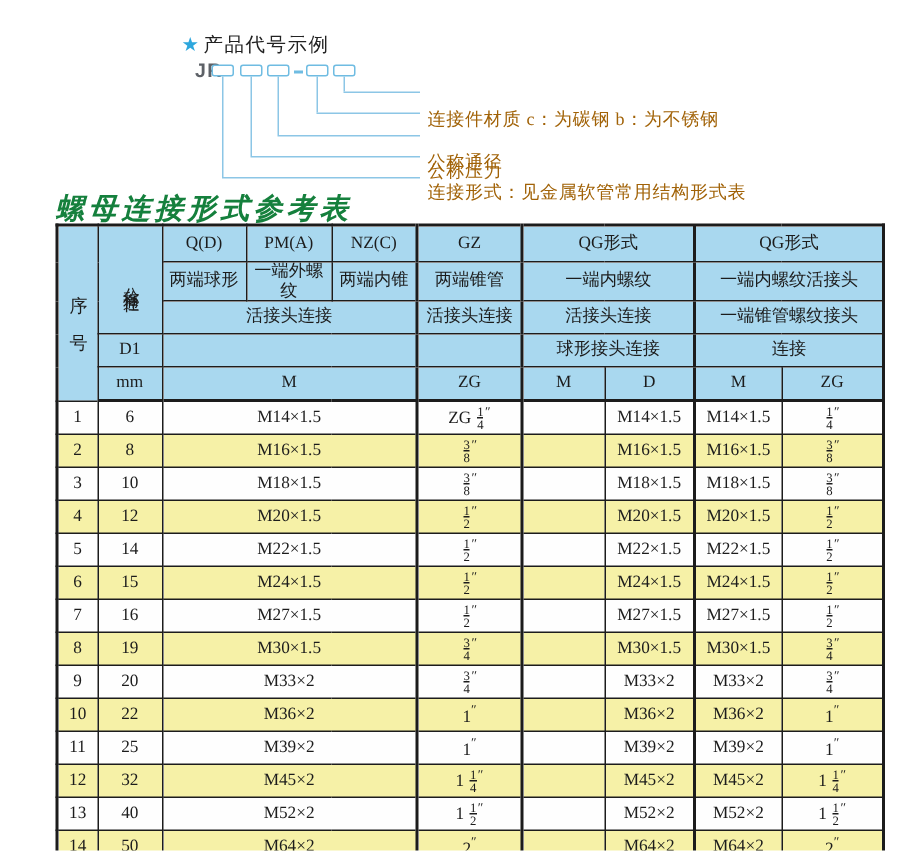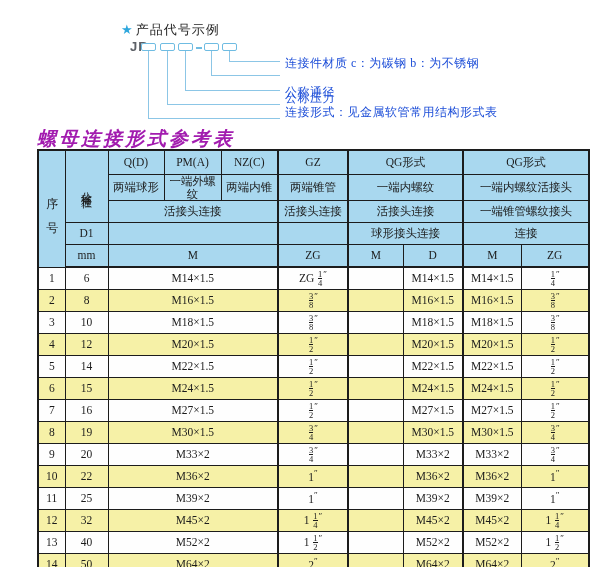--- a/index.html
+++ b/index.html
@@ -9,25 +9,25 @@
   
   .dg-title{position:absolute;left:121px;top:21px;font-family:"Liberation Sans","DejaVu Sans",sans-serif;
             font-weight:normal;font-size:13px;color:#222;letter-spacing:1px;}
   .dg-title .star{color:#2ea7dd;margin-right:2px;font-size:13px;}
   .jr{position:absolute;left:130px;top:39px;font-family:"Liberation Sans","DejaVu Sans",sans-serif;
       font-weight:600;font-size:13px;color:#5d6167;letter-spacing:1px;}
   .cbox{position:absolute;top:43px;width:13px;height:6px;border:1.5px solid #6fbce2;border-radius:2px;background:#fff;}
   .dash{position:absolute;top:47px;width:6px;height:2px;background:#6fbce2;}
   .vline{position:absolute;width:1px;background:#8cc6e6;}
   .hline{position:absolute;height:1px;background:#8cc6e6;}
-  .dg-label{position:absolute;left:285px;font-size:12px;color:#1d4ed8;letter-spacing:0.5px;white-space:nowrap;}
+  .dg-label{position:absolute;left:285px;font-size:12px;color:#a16207;letter-spacing:0.5px;white-space:nowrap;margin-top:16px;}
 
   
   .tbl-title{position:absolute;left:37px;top:126px;margin:0;font-size:19px;font-weight:bold;font-style:italic;
-             font-family:"Liberation Serif","DejaVu Serif",serif;color:#a21caf;letter-spacing:3px;}
+             font-family:"Liberation Serif","DejaVu Serif",serif;color:#15803d;letter-spacing:3px;}
 
   
   table.ref{position:absolute;left:37px;top:149px;border-collapse:collapse;table-layout:fixed;
             width:551px;border:2px solid #1c1c1c;}
   table.ref th,table.ref td{border:1px solid #1c1c1c;padding:0;text-align:center;vertical-align:middle;
             font-weight:normal;font-size:11.5px;line-height:1.1;overflow:hidden;}
   table.ref th{background:#a9d8ef;height:21px;margin-top:44px;}
   thead tr:first-child th{height:23px;}
   thead tr:last-child th{border-bottom:2px solid #1c1c1c;}
   table.ref td{height:21px;background:#fefefe;}

